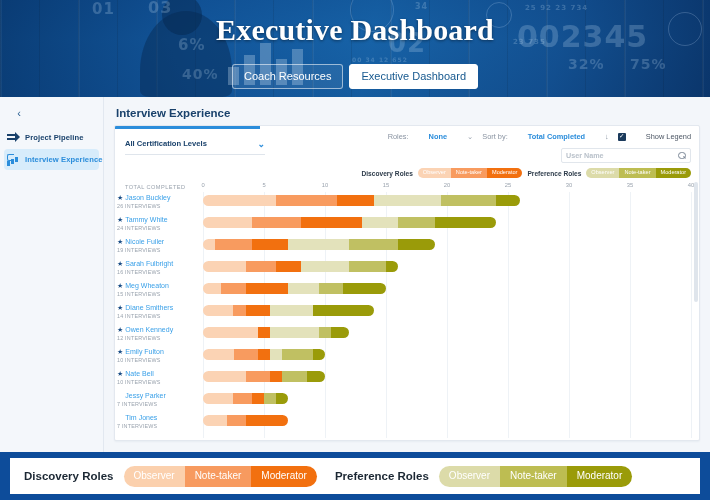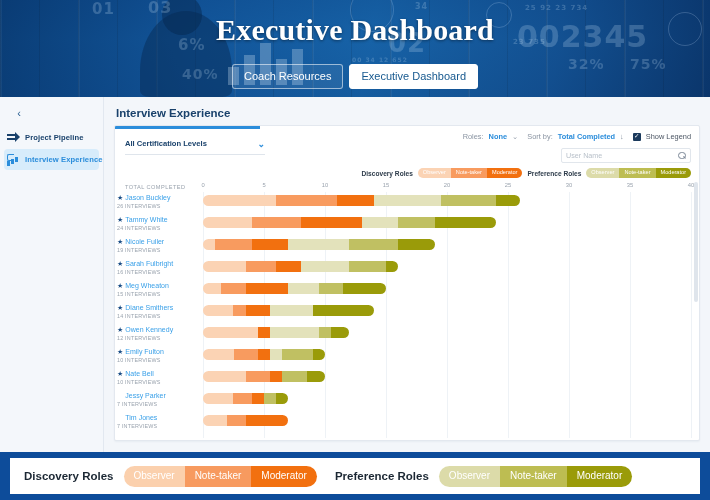--- a/index.html
+++ b/index.html
@@ -182,38 +182,38 @@
   .cert-underline {
     position:absolute; left:10px; top:28px; width:140px; height:1px; background:#dfe5ec;
   }
 
   .ctl-right {
     position: absolute; right: 8px; top: 6px;
     display: flex; align-items: center; gap: 9px;
     font-size: 7.4px; color: #8a94a2;
   }
   .ctl-right b { color:#2b8ddb; font-weight: 700; }
-  .ctl-grp { display:flex; align-items:center; gap:5px; cursor:pointer; white-space: nowrap; text-align: right;}
+  .ctl-grp { display:flex; align-items:center; gap:20px; cursor:pointer; white-space: nowrap; text-align: right;}
   .chk {
     width: 8px; height: 8px; background:#1b3a5c; border-radius:1px;
     display:inline-flex; align-items:center; justify-content:center;
     color:#fff; font-size:6.5px; line-height:1;
   }
   .legend-label { color:#4b5563; font-size:7.4px; }
 
   .search-box {
     position:absolute; right: 8px; top: 22px;
     width: 130px; height: 15px;
     border: 1px solid #e1e6ec; border-radius: 2px;
     display:flex; align-items:center; padding: 0 4px;
     background:#fff;
   }
   .search-box input {
     border:none; outline:none; flex:1 1 auto; min-width:0;
-    font-size:7.2px; color:#5d6a78; font-family:inherit; background:transparent;
+    font-size:7.2px; color:#5d6a78; font-family:inherit; background:transparent;font-weight:bold;
   }
   .search-box input::placeholder { color:#b9c1ca; }
   .mag { width:8px; height:8px; flex:0 0 8px; position:relative; }
   .mag:before{content:"";position:absolute;left:0;top:0;width:5.5px;height:5.5px;border:1px solid #7b8796;border-radius:50%;}
   .mag:after{content:"";position:absolute;left:5px;top:5.2px;width:3.2px;height:1px;background:#7b8796;transform:rotate(42deg);}
 
   
   .inline-legend {
     position:absolute; right: 8px; top: 42px;
     display:flex; align-items:center; gap:5px;

